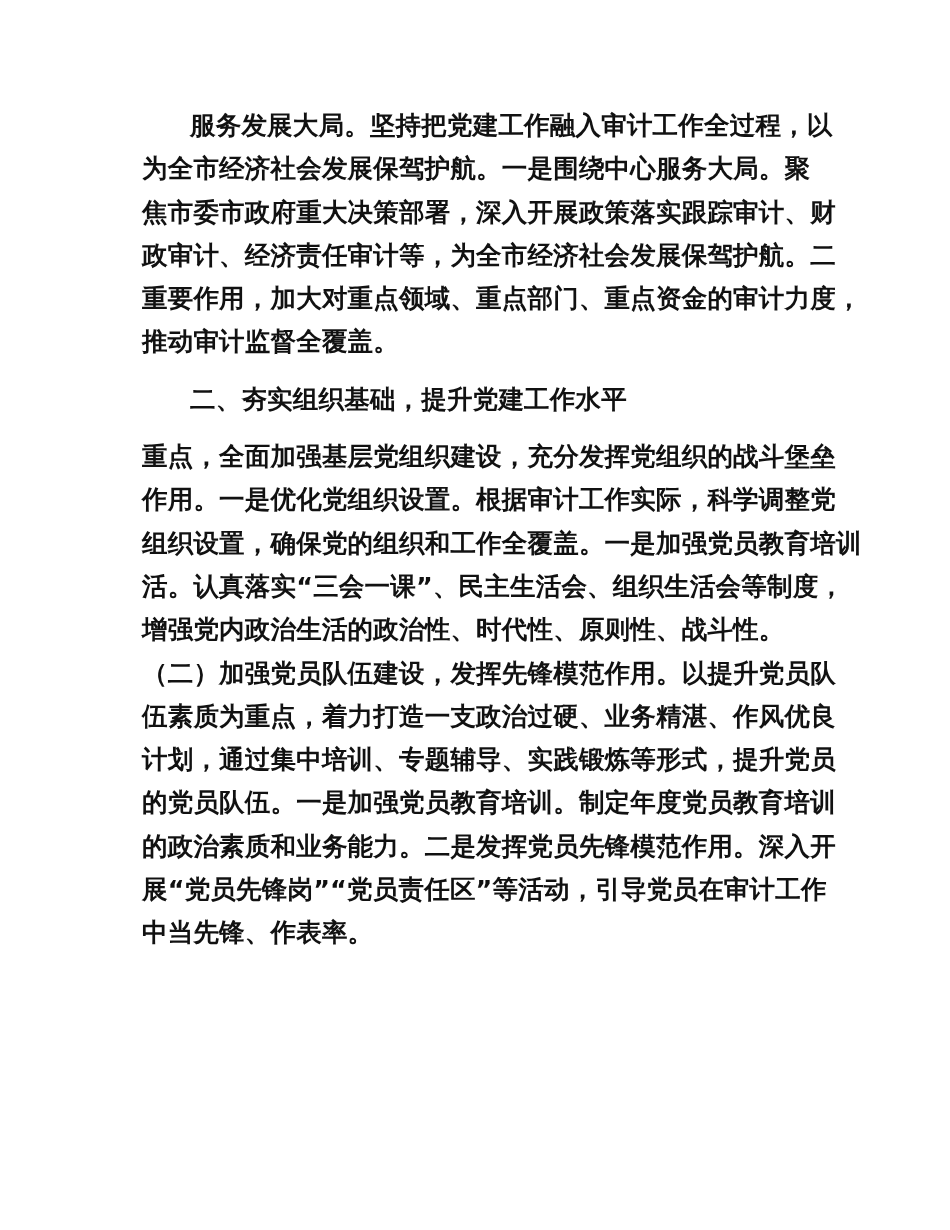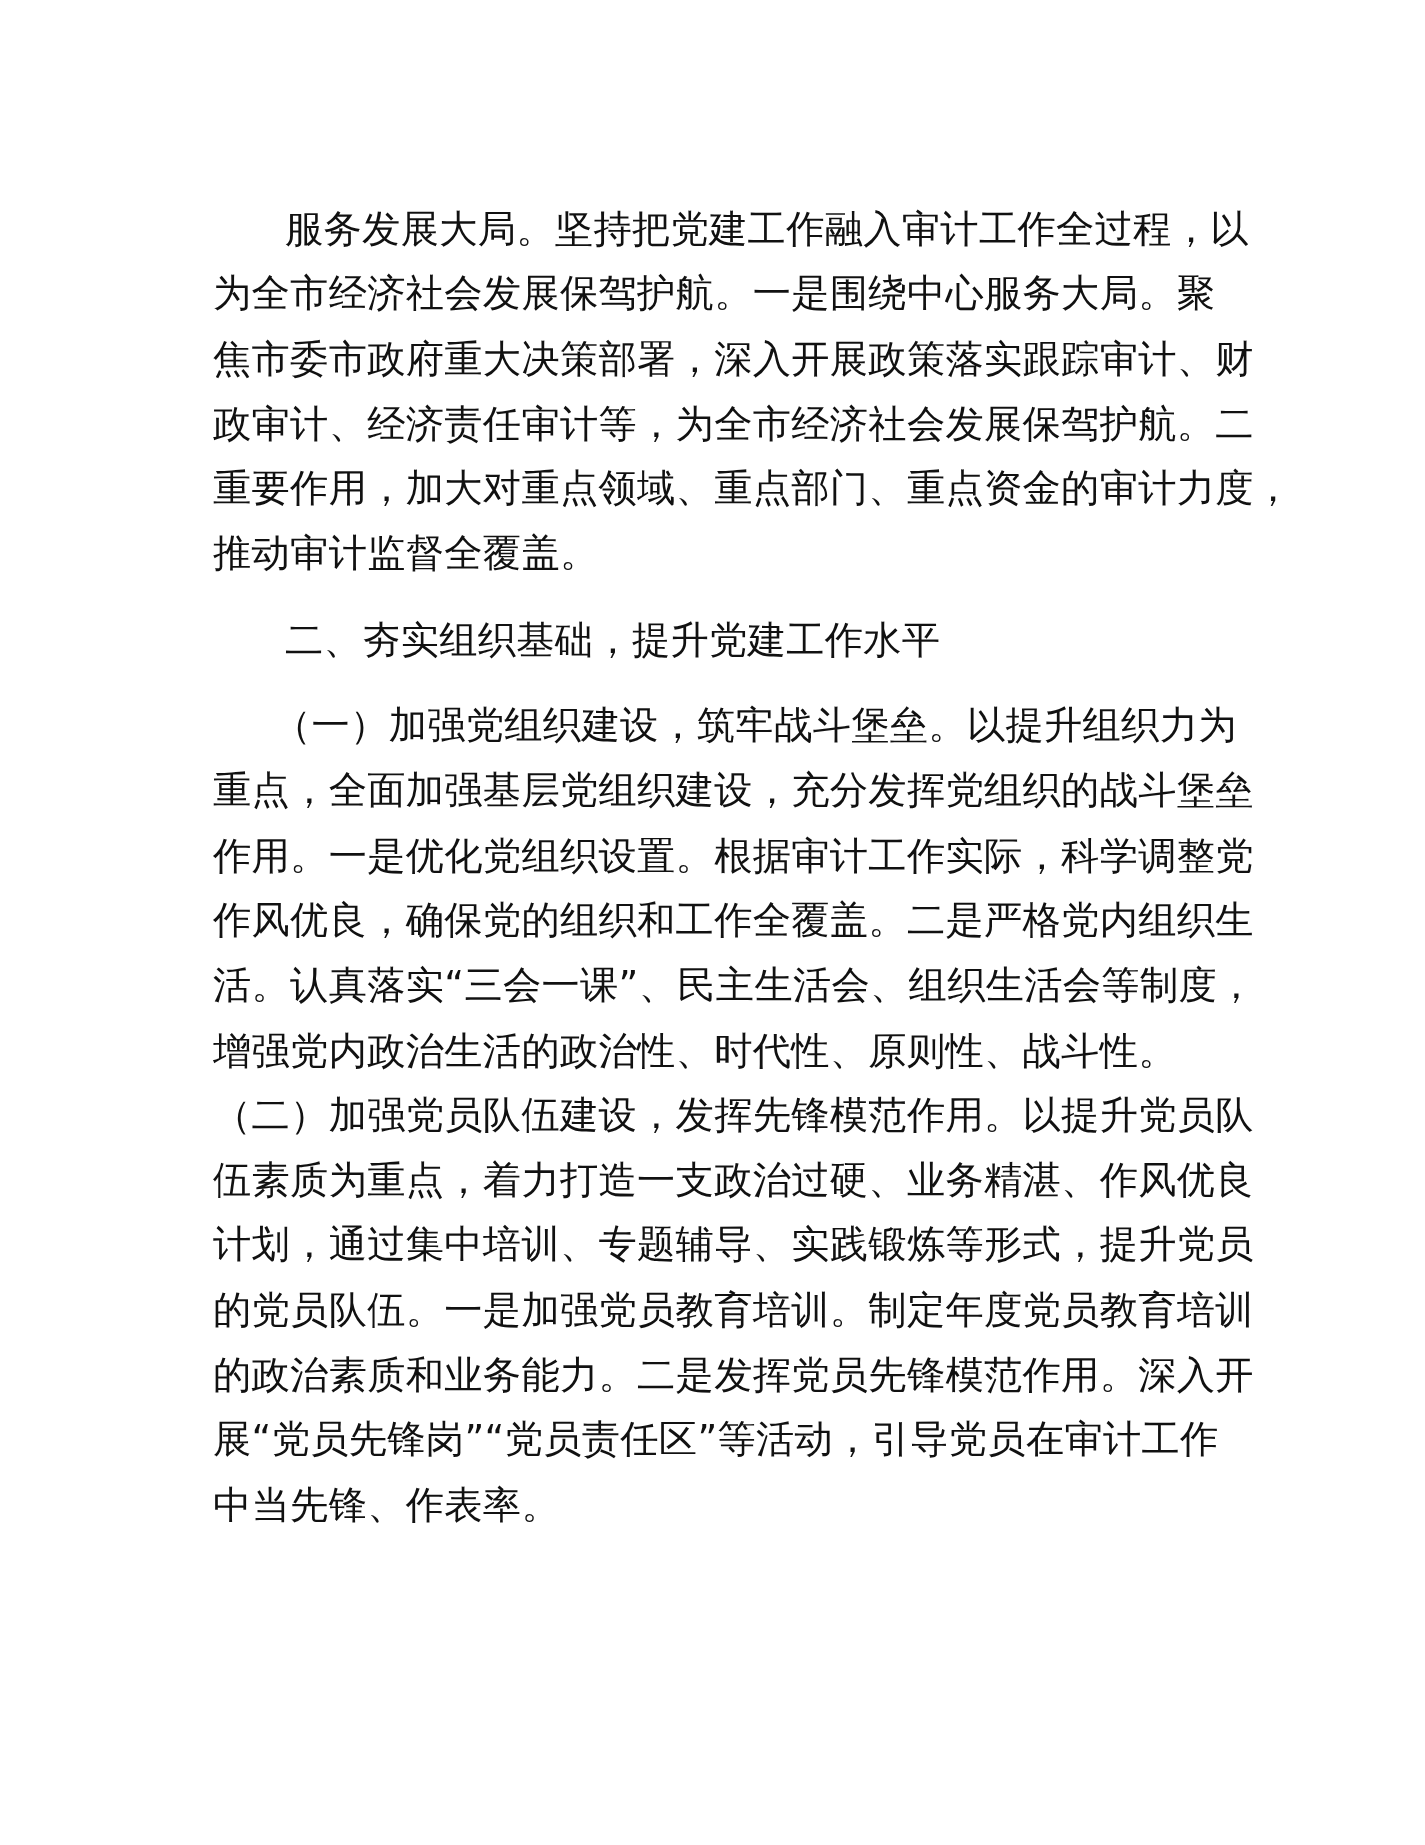--- a/index.html
+++ b/index.html
@@ -1,17 +1,17 @@
 <!DOCTYPE html>
 <html><head>
   <meta charset="utf-8">
   <style>
     html, body { margin: 0; padding: 0; background: #ffffff; }
     body { width: 950px; height: 1230px; position: relative; overflow: hidden; }
-    .page { position: absolute; left: 142px; top: 132px; width: 690px; }
+    .page { position: absolute; left: 142px; top: 104px; width: 690px; font-weight: bold; }
     .line {
       font-family: "DejaVu Sans", sans-serif;
       font-size: 25.5px;
       color: #111111;
       height: 43.3px;
       line-height: 43.3px;
       white-space: nowrap;
       letter-spacing: 0.2px;
     }
     .indent { padding-left: 48px; }
@@ -27,24 +27,23 @@
   <div class="line">为全市经济社会发展保驾护航。一是围绕中心服务大局。聚</div>
   <div class="line">焦市委市政府重大决策部署，深入开展政策落实跟踪审计、财</div>
   <div class="line">政审计、经济责任审计等，为全市经济社会发展保驾护航。二</div>
   <div class="line">重要作用，加大对重点领域、重点部门、重点资金的审计力度，</div>
   <div class="line">推动审计监督全覆盖。</div>
   <div class="gap"></div>
 
   <div class="line indent">二、夯实组织基础，提升党建工作水平</div>
   <div class="gap"></div>
 
-  <div class="line indent-small">（一）加强党组织建设，筑牢战斗堡垒。以提升组织力为</div>
   <div class="line">重点，全面加强基层党组织建设，充分发挥党组织的战斗堡垒</div>
   <div class="line">作用。一是优化党组织设置。根据审计工作实际，科学调整党</div>
-  <div class="line">作风优良，确保党的组织和工作全覆盖。二是严格党内组织生</div>
+  <div class="line">组织设置，确保党的组织和工作全覆盖。一是加强党员教育培训</div>
   <div class="line">活。认真落实“三会一课”、民主生活会、组织生活会等制度，</div>
   <div class="line">增强党内政治生活的政治性、时代性、原则性、战斗性。</div>
   <div class="line">（二）加强党员队伍建设，发挥先锋模范作用。以提升党员队</div>
   <div class="line">伍素质为重点，着力打造一支政治过硬、业务精湛、作风优良</div>
   <div class="line">计划，通过集中培训、专题辅导、实践锻炼等形式，提升党员</div>
   <div class="line">的党员队伍。一是加强党员教育培训。制定年度党员教育培训</div>
   <div class="line">的政治素质和业务能力。二是发挥党员先锋模范作用。深入开</div>
   <div class="line">展“党员先锋岗”“党员责任区”等活动，引导党员在审计工作</div>
   <div class="line">中当先锋、作表率。</div>
   <div class="gap"></div>

